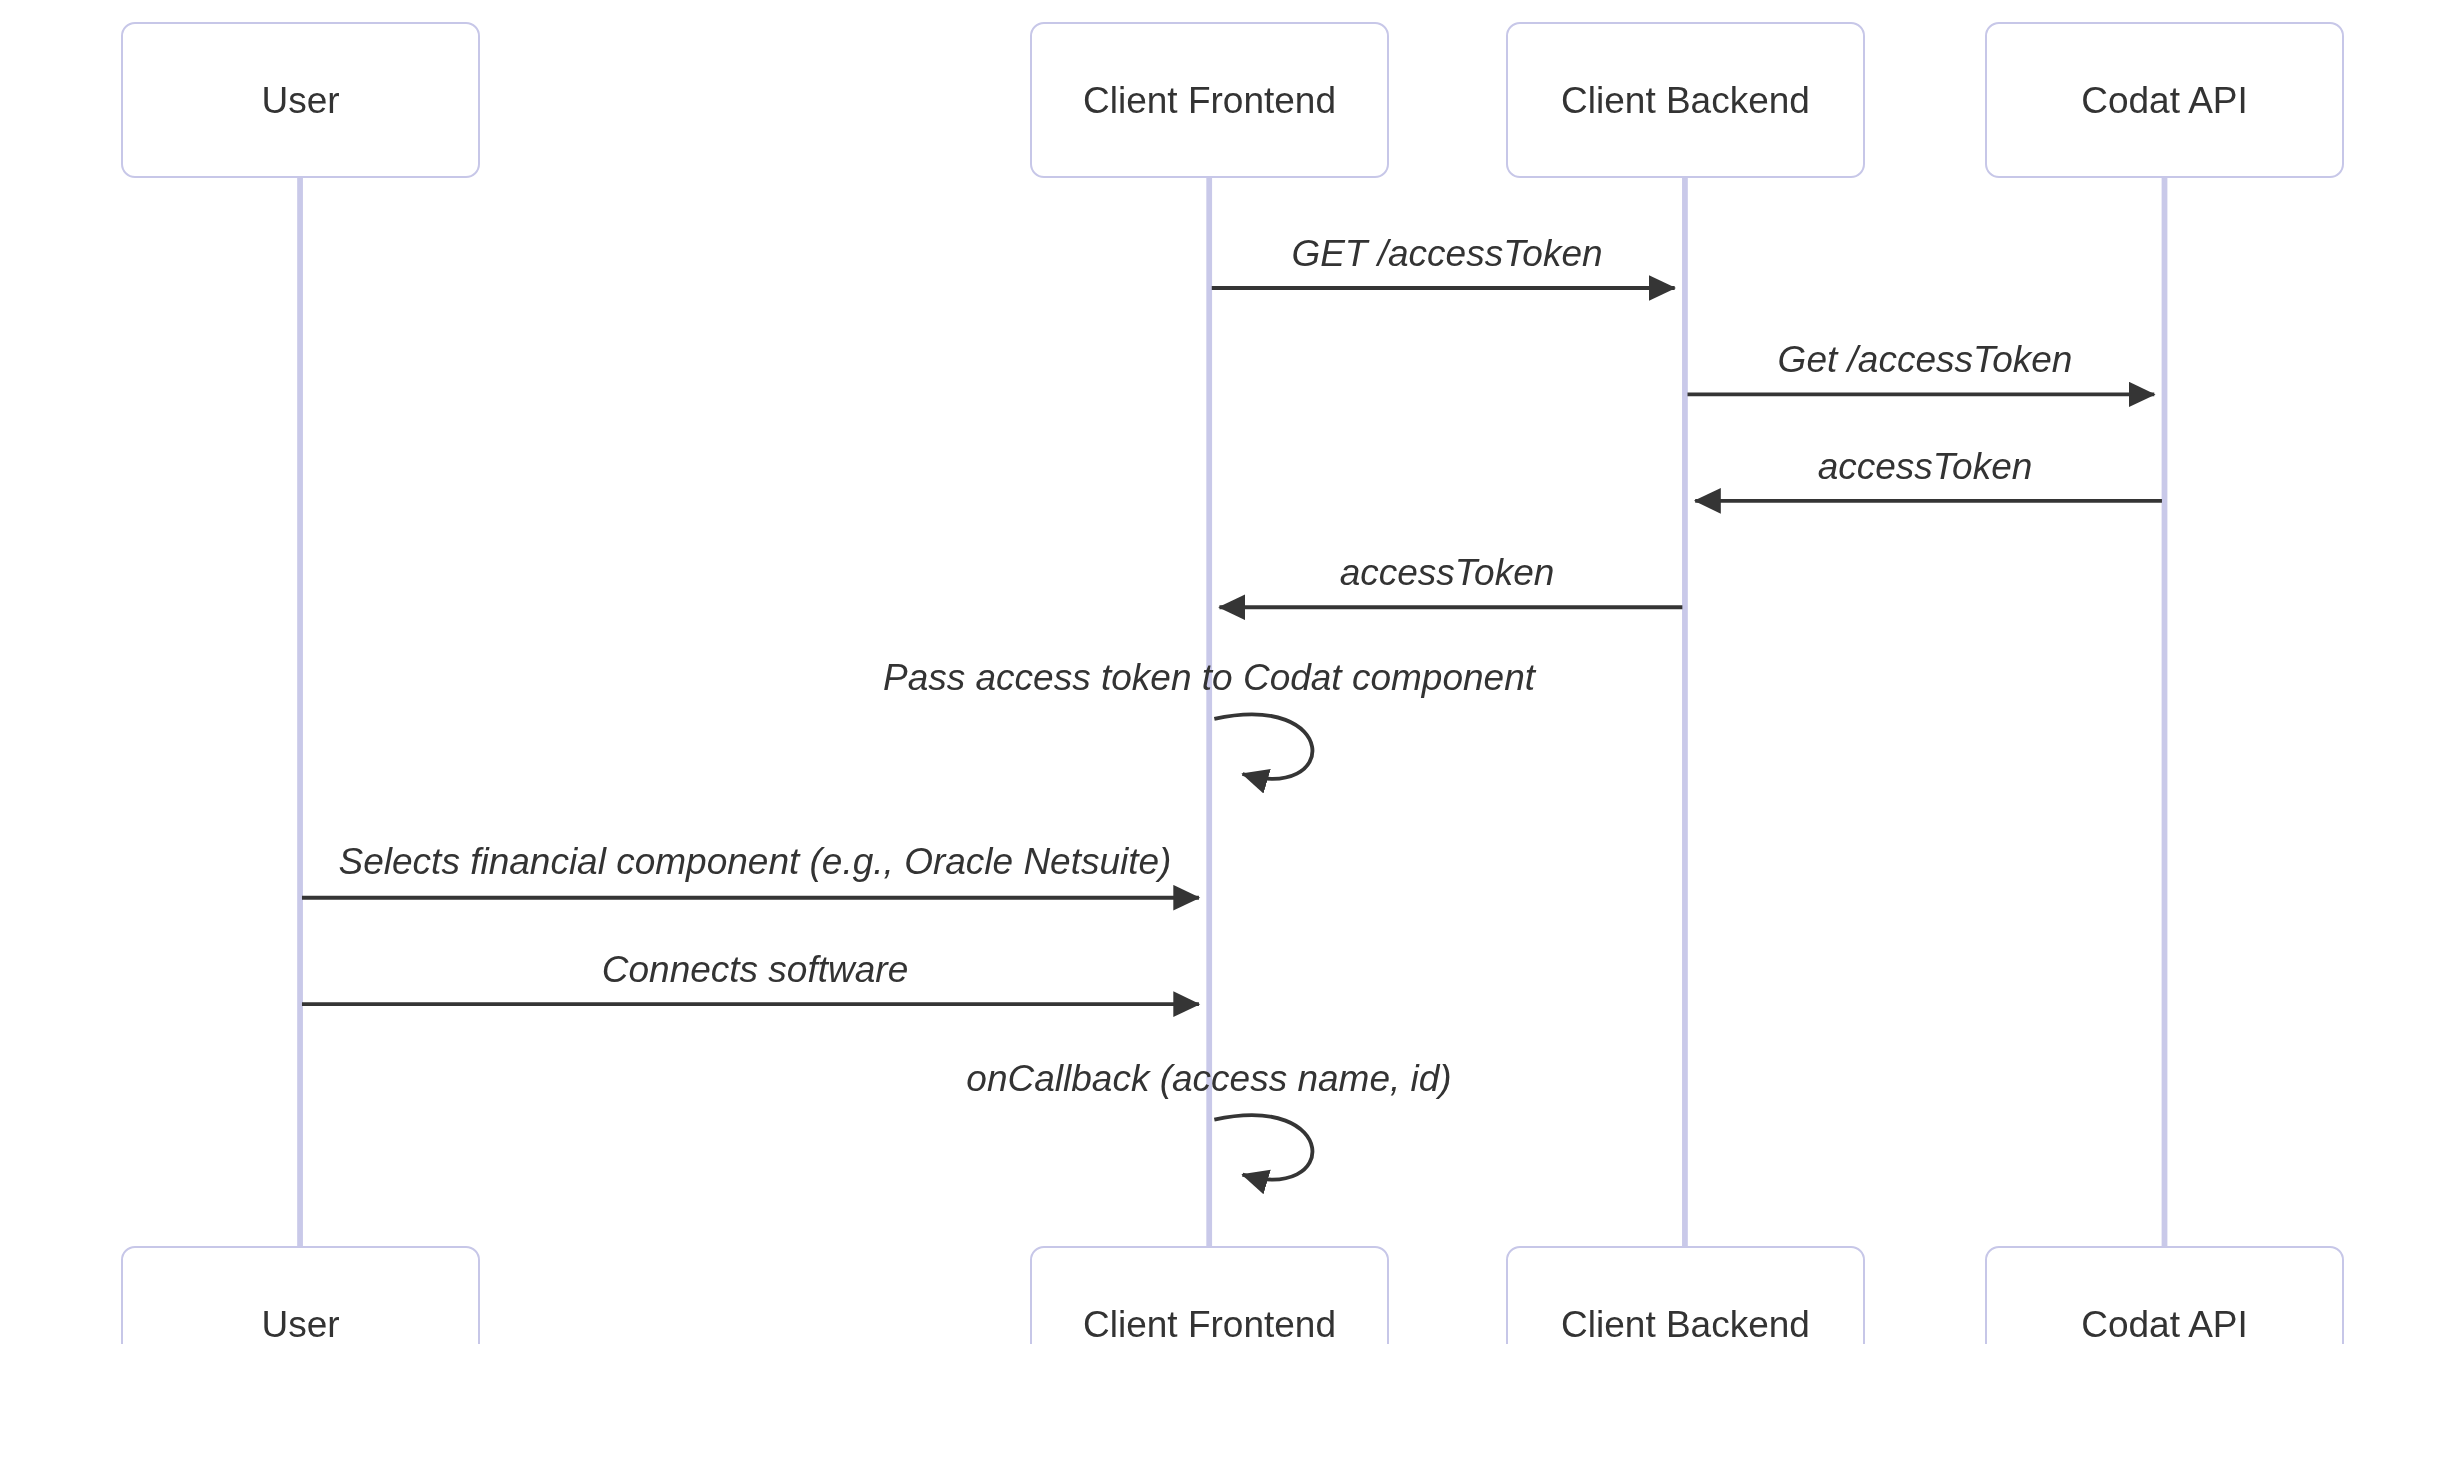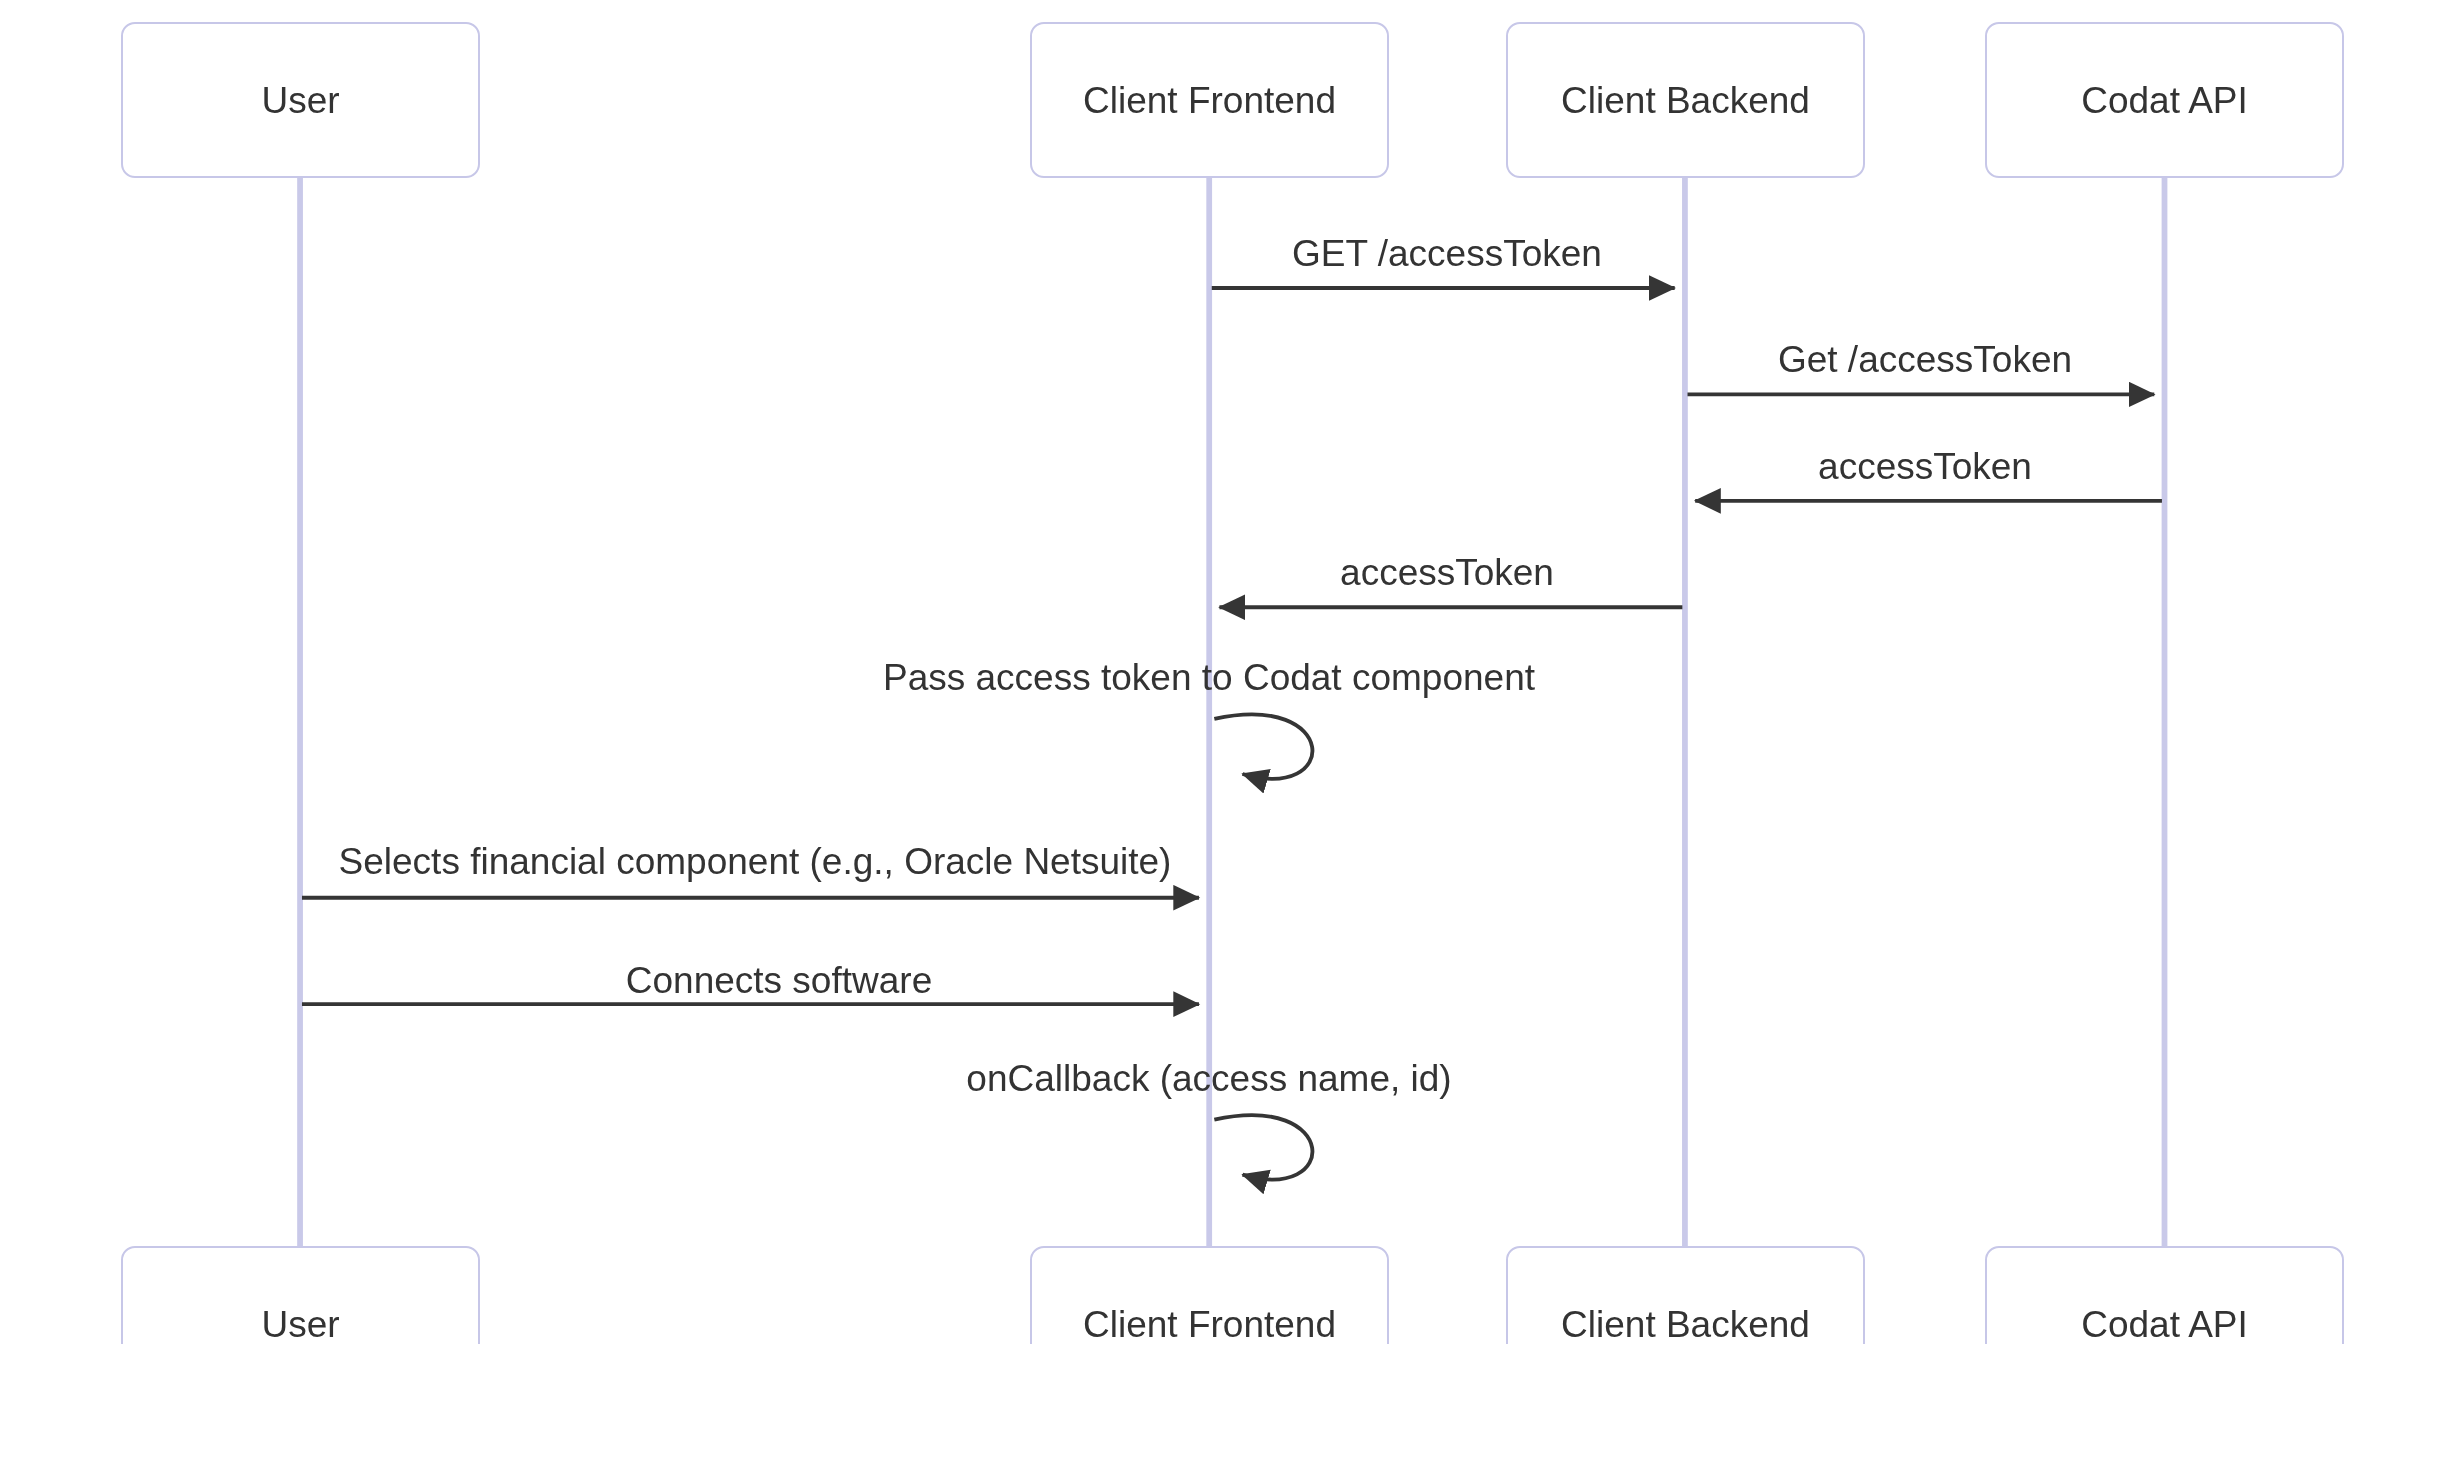--- a/index.html
+++ b/index.html
@@ -51,20 +51,21 @@
     font-size: 37px;
     line-height: 1;
     white-space: nowrap;
   }
   .msg-label {
     position: absolute;
     transform: translate(-50%, -50%);
     font-size: 37px;
     line-height: 1.15;
     white-space: nowrap;
+    font-style: italic;
   }
 </style>
 </head>
 <body>
 
 <div class="stage">
 
   <svg class="layer" viewBox="0 0 3840 2308">
     <defs>
       <marker id="arrowhead" markerUnits="userSpaceOnUse" markerWidth="46" markerHeight="42" refX="40" refY="20" orient="auto">
@@ -119,17 +120,17 @@
   <div class="actor" style="left:1985px; top:1246px;">
     <span>Codat API</span>
   </div>
 
   <div class="msg-label" style="left:1447px; top:254px;">GET /accessToken</div>
   <div class="msg-label" style="left:1925px; top:360px;">Get /accessToken</div>
   <div class="msg-label" style="left:1925px; top:467px;">accessToken</div>
   <div class="msg-label" style="left:1447px; top:573px;">accessToken</div>
   <div class="msg-label" style="left:1209px; top:678px;">Pass access token to Codat component</div>
   <div class="msg-label" style="left:755px; top:862px;">Selects financial component (e.g., Oracle Netsuite)</div>
-  <div class="msg-label" style="left:779px; top:970px;margin-top:11px;">Connects software</div>
+  <div class="msg-label" style="left:755px; top:970px;">Connects software</div>
   <div class="msg-label" style="left:1209px; top:1079px;">onCallback (access name, id)</div>
 
 </div>
 
 
 </body></html>

